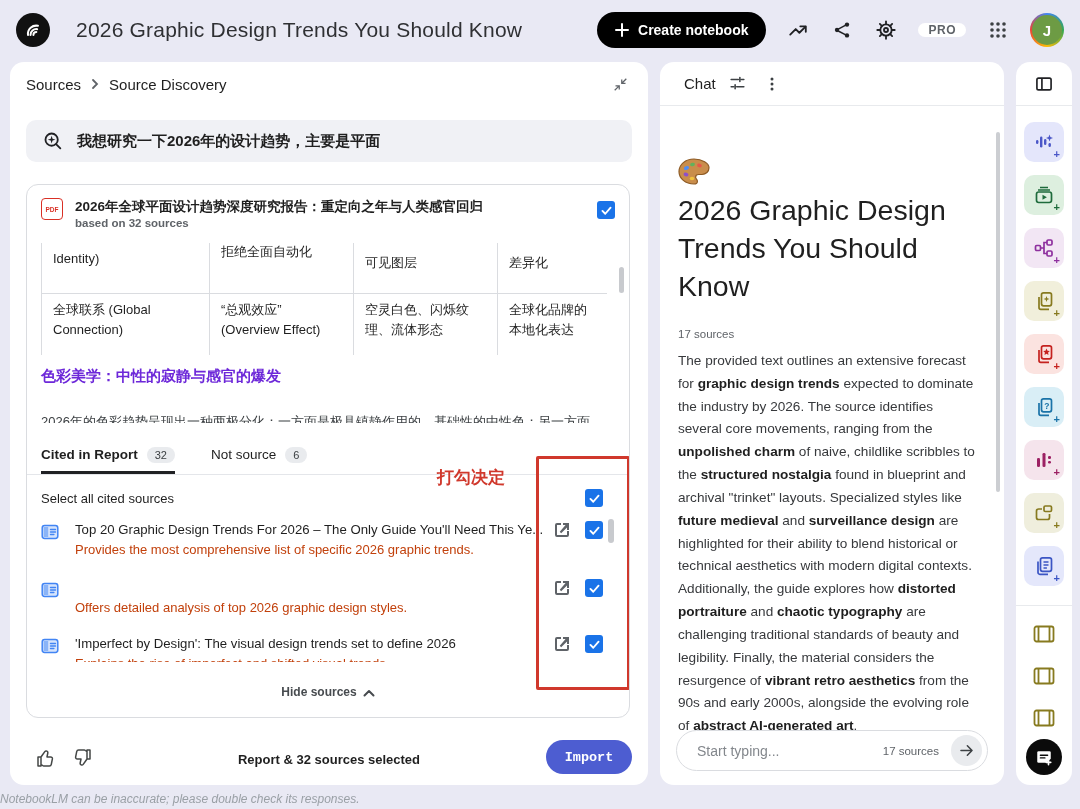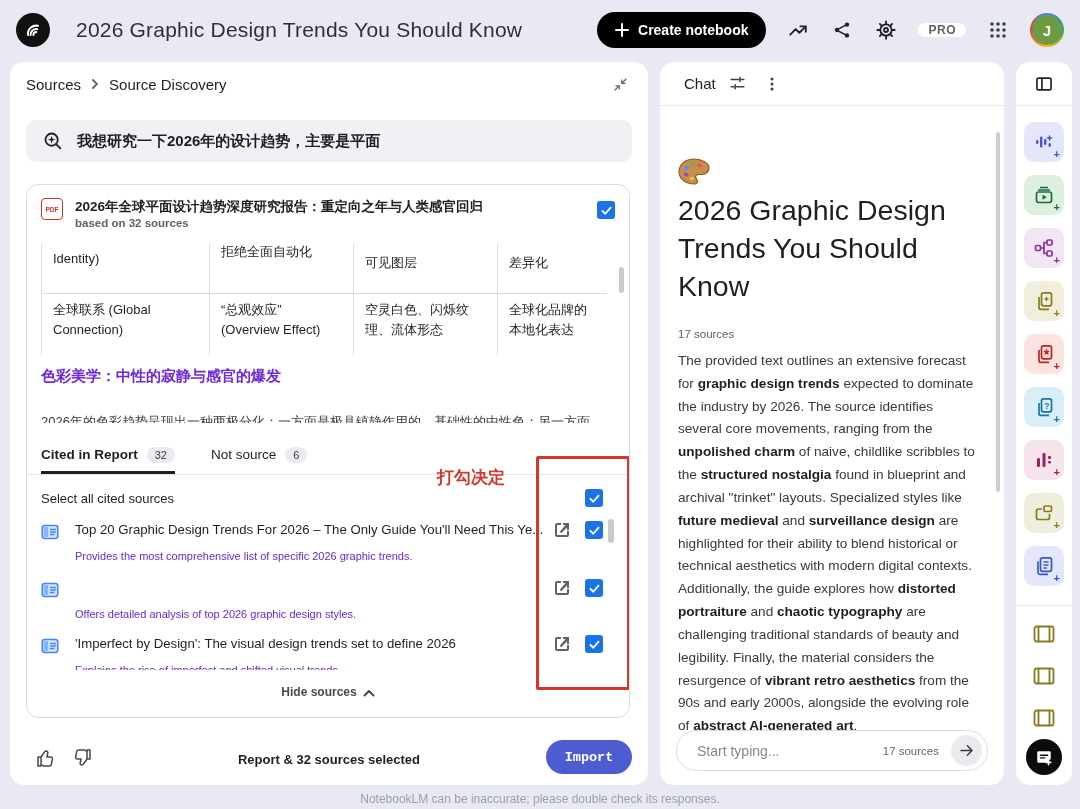--- a/index.html
+++ b/index.html
@@ -52,21 +52,21 @@
   .tab { display:flex; align-items:center; gap:9px; font-size:13.5px; color:#1f1f1f; cursor:pointer; height:100%; }
   .tab--active { box-shadow:inset 0 -3px 0 #202124; font-weight:bold; }
   .tab-badge { background:#e9ebee; border-radius:10px; padding:2px 8px; font-size:11px; color:#3c4043; font-weight:normal; }
 
   .select-all { position:absolute; left:14px; top:302px; width:564px; height:22px; display:flex; align-items:center; font-size:13px; color:#1f1f1f; }
   .select-all .cb { position:absolute; right:2px; }
 
   .src-row { position:absolute; left:14px; width:564px; height:54px; }
   .src-icon { position:absolute; left:0; top:2px; }
   .src-title { position:absolute; left:34px; top:1px; width:480px; font-size:13.2px; color:#1f1f1f; white-space:nowrap; overflow:hidden; }
-  .src-desc { position:absolute; left:34px; top:21px; width:470px; font-size:11px; color:#6d28d9;margin-top:8px; }
+  .src-desc { position:absolute; left:34px; top:21px; width:470px; font-size:13px; color:#c2410c; }
   .src-desc.clip5 { height:6px; overflow:hidden; }
   .ext-btn { position:absolute; right:34px; top:0px; width:18px; height:18px; display:grid; place-items:center; cursor:pointer; }
   .src-row .cb { position:absolute; right:2px; top:0; }
 
   .hide-sources { position:absolute; left:0; right:0; top:500px; text-align:center; font-size:12px; font-weight:bold; color:#474b4f; cursor:pointer; }
   .hide-sources svg { vertical-align:-2px; margin-left:6px; }
 
   .annotation-text { position:absolute; left:410px; top:281px; font-size:17px; font-weight:bold; color:#d0382c; pointer-events:none; }
   .annotation-box { position:absolute; left:509px; top:271px; width:94px; height:234px; border:3px solid #d0382c; border-radius:2px; pointer-events:none; }
 
@@ -92,21 +92,21 @@
   .send-btn { width:31px; height:31px; border:none; border-radius:50%; background:#e9ebee; display:grid; place-items:center; cursor:pointer; flex:0 0 auto; }
 
   
   .rail-toggle { position:absolute; left:16px; top:10px; width:24px; height:24px; display:grid; place-items:center; cursor:pointer; }
   .rail-div { position:absolute; left:0; right:0; border-top:1px solid #e8eaed; }
   .tool-btn { position:absolute; left:8px; width:40px; height:40px; border-radius:10px; display:grid; place-items:center; cursor:pointer; }
   .tool-btn .plus { position:absolute; right:4px; bottom:2px; font-size:11px; font-weight:bold; line-height:1; }
   .plain-tool { position:absolute; left:17px; width:22px; height:22px; display:grid; place-items:center; cursor:pointer; }
   .note-fab { position:absolute; left:10px; top:677px; width:36px; height:36px; border-radius:50%; background:#0b0b0b; display:grid; place-items:center; cursor:pointer; }
 
-  .footer-note { position:absolute; left:0; right:0; top:792px; text-align:center; font-size:12px; color:#9aa0a6; }
+  .footer-note { position:absolute; left:0; right:0; top:792px; text-align:left; font-size:12px; color:#9aa0a6;font-style:italic; }
 </style>
 </head>
 <body>
 
 <div class="root">
 
   <header class="app-header">
     <div class="logo">
       <svg width="20" height="20" viewBox="0 0 24 24" fill="none" stroke="#fff" stroke-width="2.4" stroke-linecap="round">
         <path d="M6 18 A10 10 0 0 1 18 7"></path>

